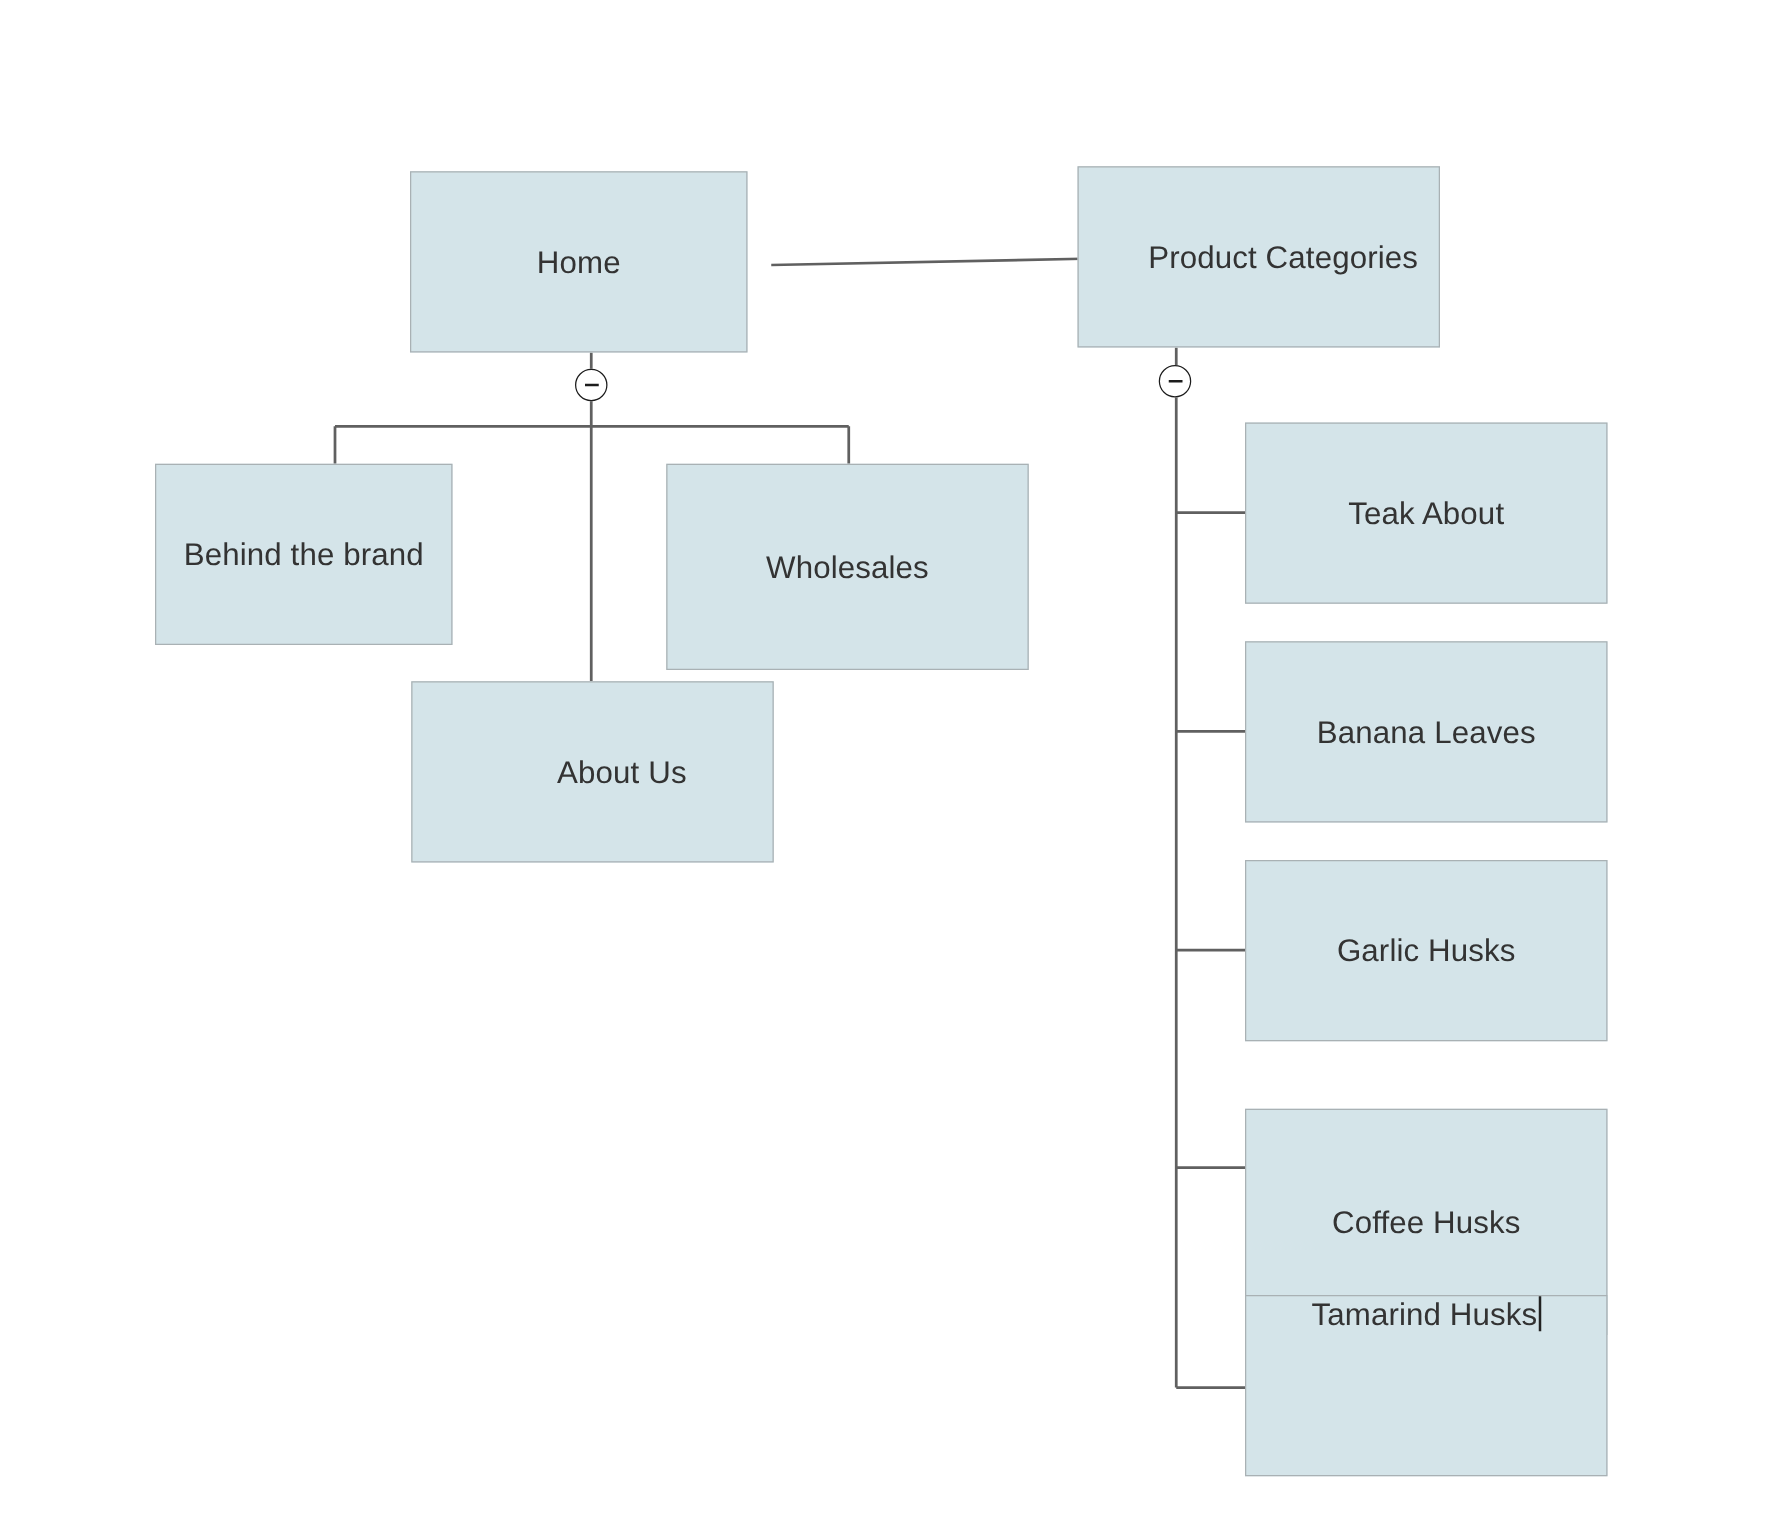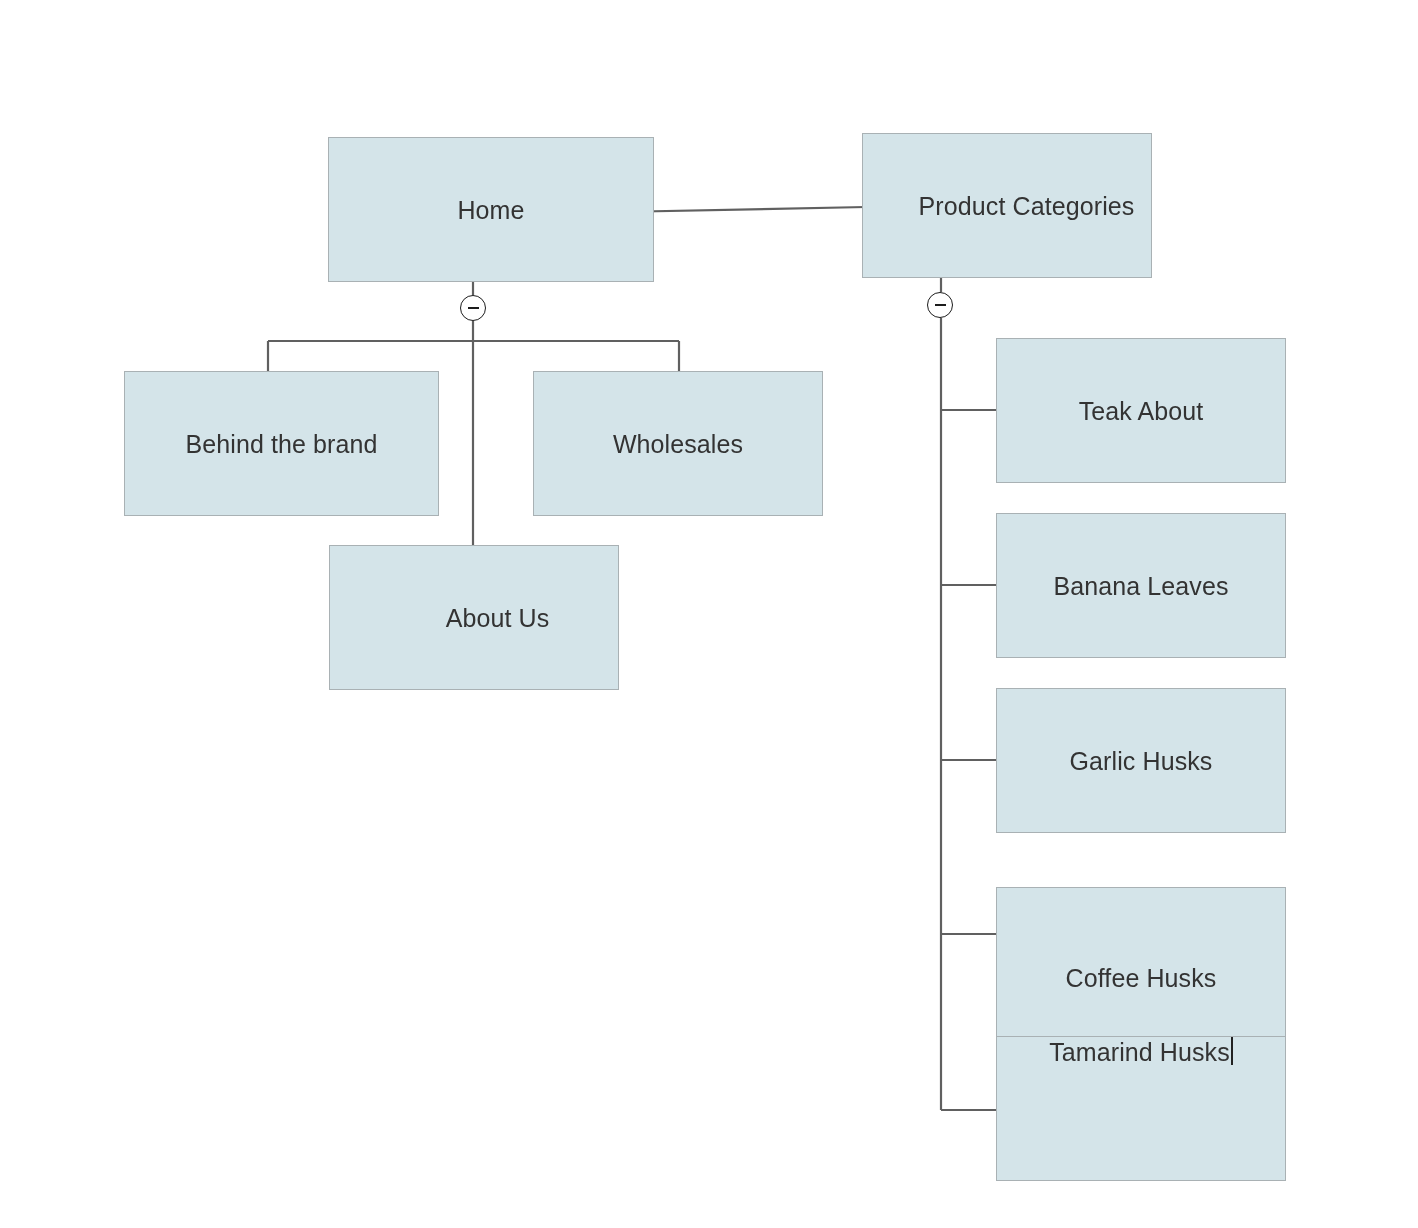--- a/index.html
+++ b/index.html
@@ -97,33 +97,33 @@
       <path d="M 941 318 L 941 1110"></path>
 
       <path d="M 941 410 L 996 410"></path>
       <path d="M 941 585 L 996 585"></path>
       <path d="M 941 760 L 996 760"></path>
       <path d="M 941 934 L 996 934"></path>
       <path d="M 941 1110 L 996 1110"></path>
     </g>
   </svg>
 
-  <div class="node" style="left:328px; top:137px; width:326px; height:145px;">
+  <div class="node" style="left:328px; top:137px; width:270px; height:145px;">
     <span class="node-label">Home</span>
   </div>
 
   <div class="node" style="left:862px; top:133px; width:290px; height:145px;padding-left:39px;">
     <span class="node-label">Product Categories</span>
   </div>
 
-  <div class="node" style="left:124px; top:371px; width:315px; height:145px;">
+  <div class="node" style="left:124px; top:371px; width:238px; height:145px;">
     <span class="node-label">Behind the brand</span>
   </div>
 
-  <div class="node" style="left:533px; top:371px; width:290px; height:145px;">
+  <div class="node" style="left:533px; top:371px; width:290px; height:165px;">
     <span class="node-label">Wholesales</span>
   </div>
 
   <div class="node" style="left:329px; top:545px; width:290px; height:145px;padding-left:47px;">
     <span class="node-label">About Us</span>
   </div>
 
   <div class="node" style="left:996px; top:338px; width:290px; height:145px;">
     <span class="node-label">Teak About</span>
   </div>

